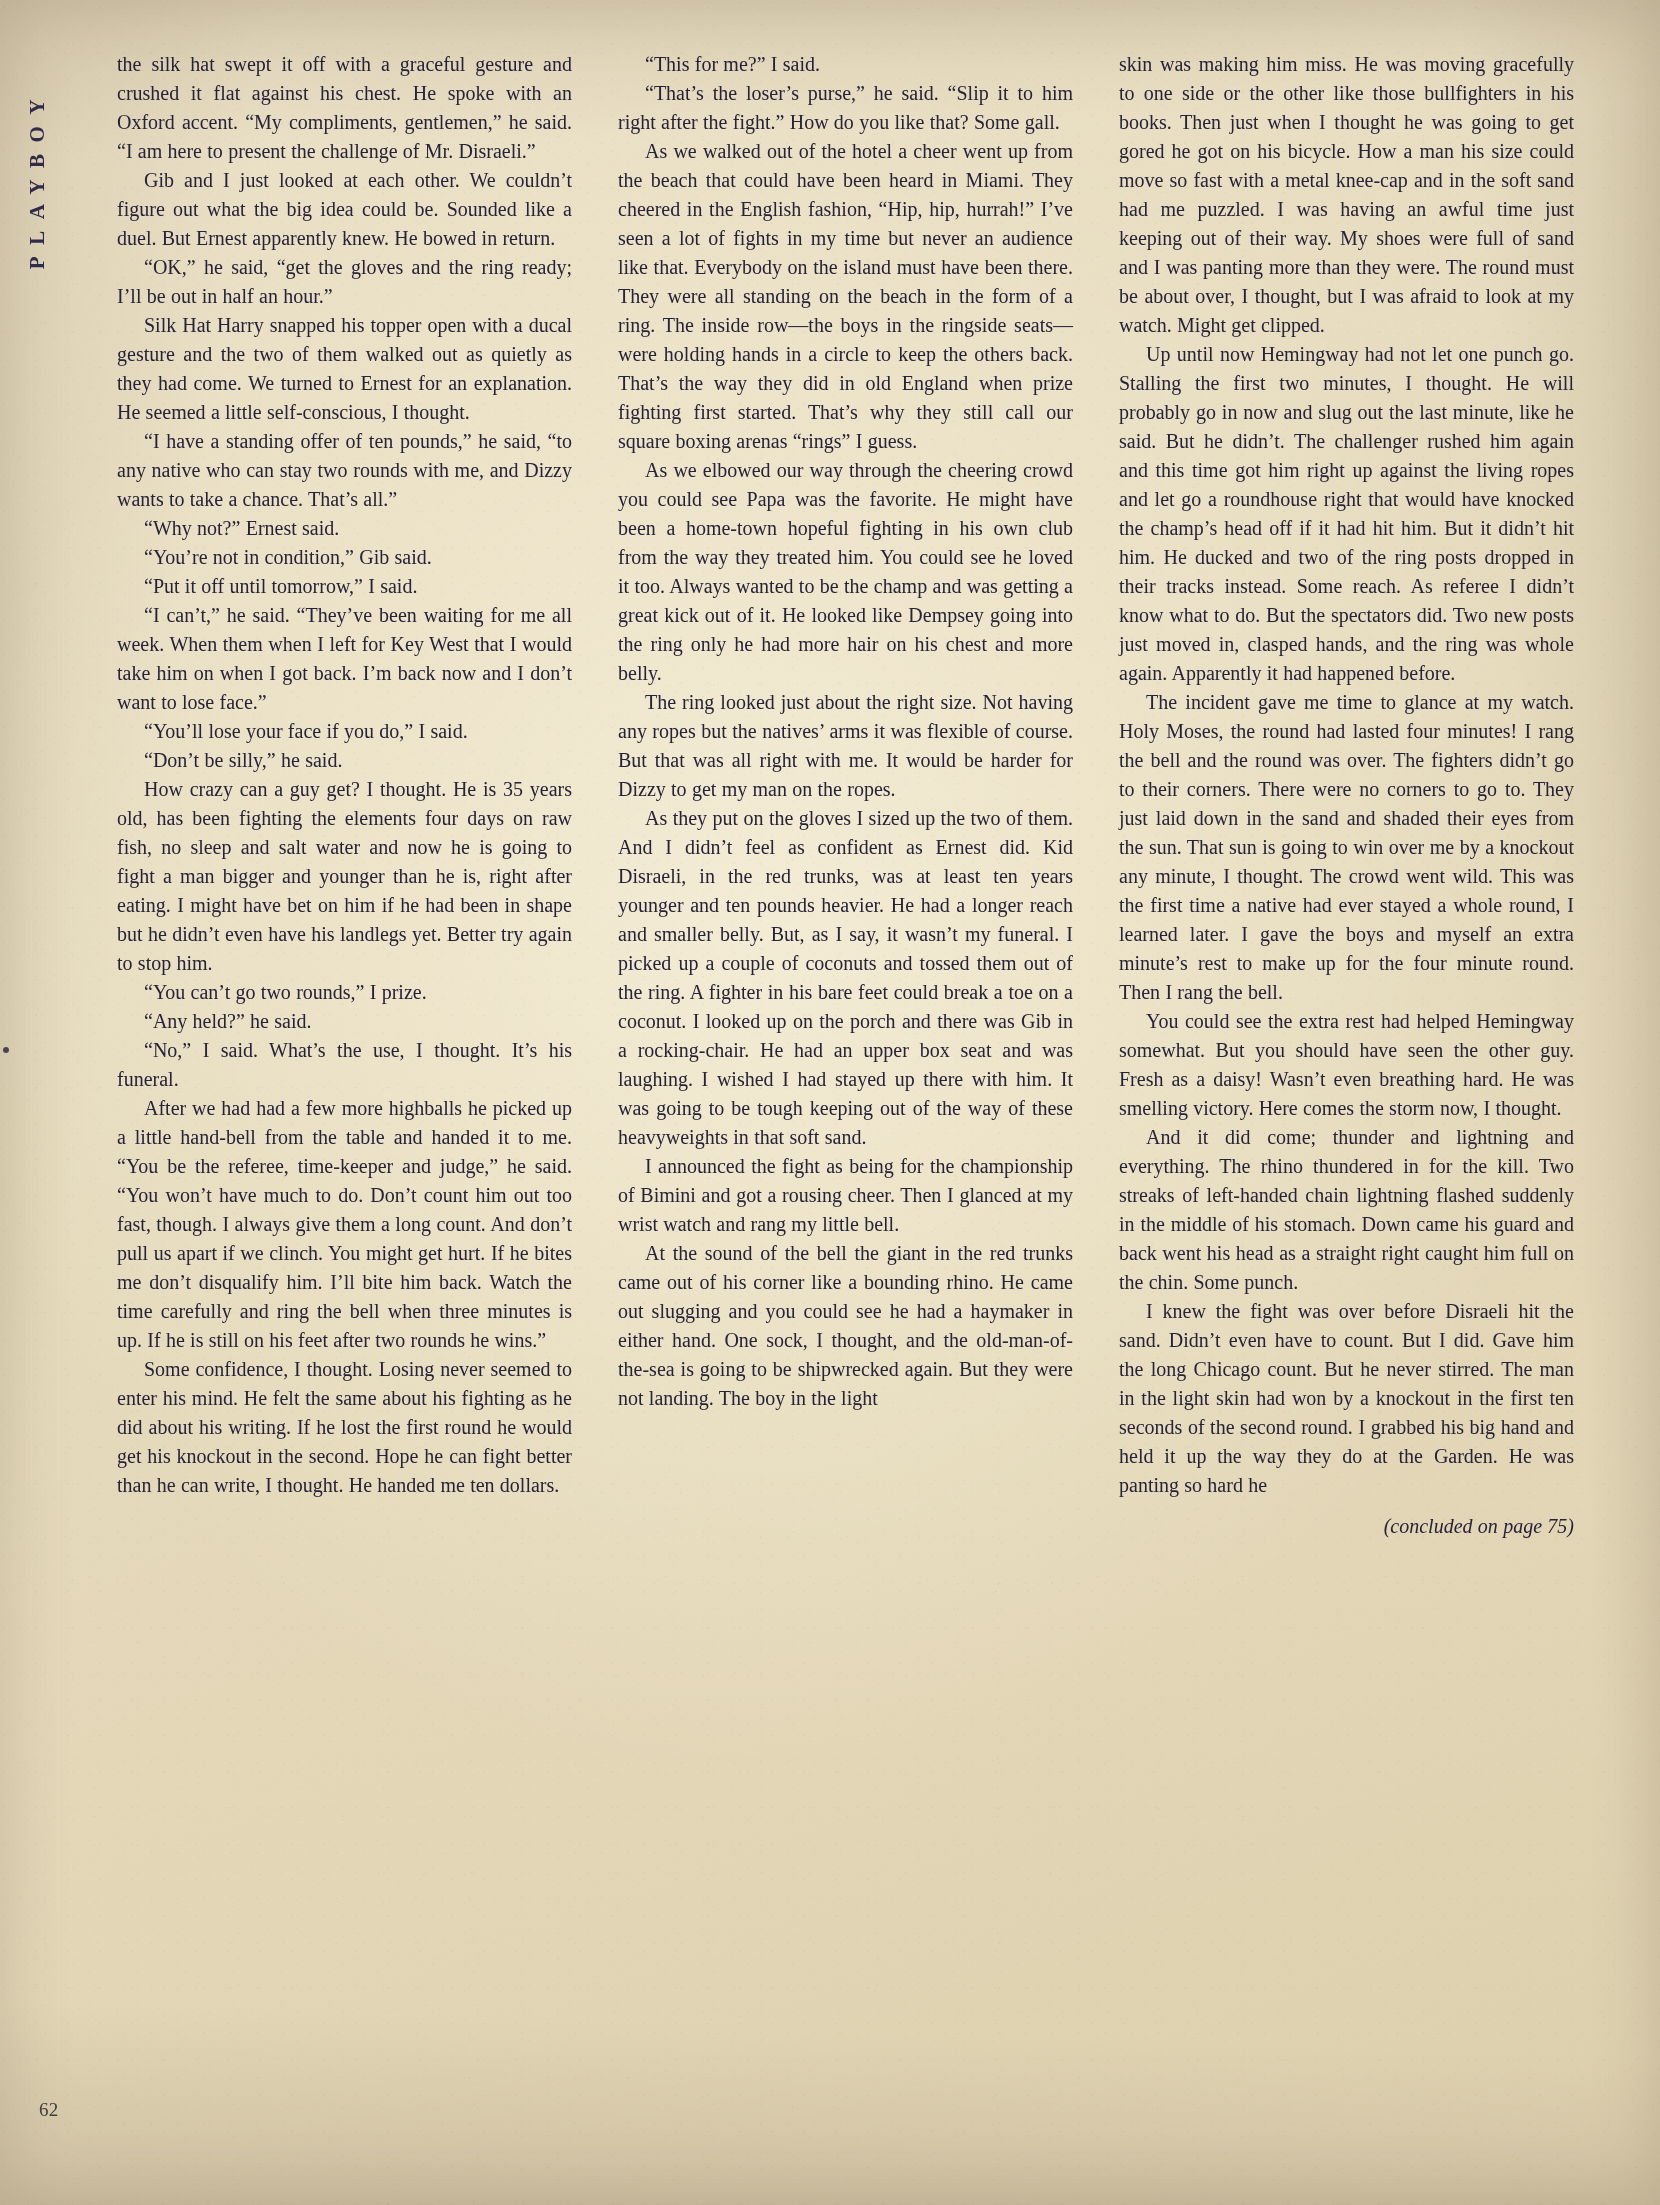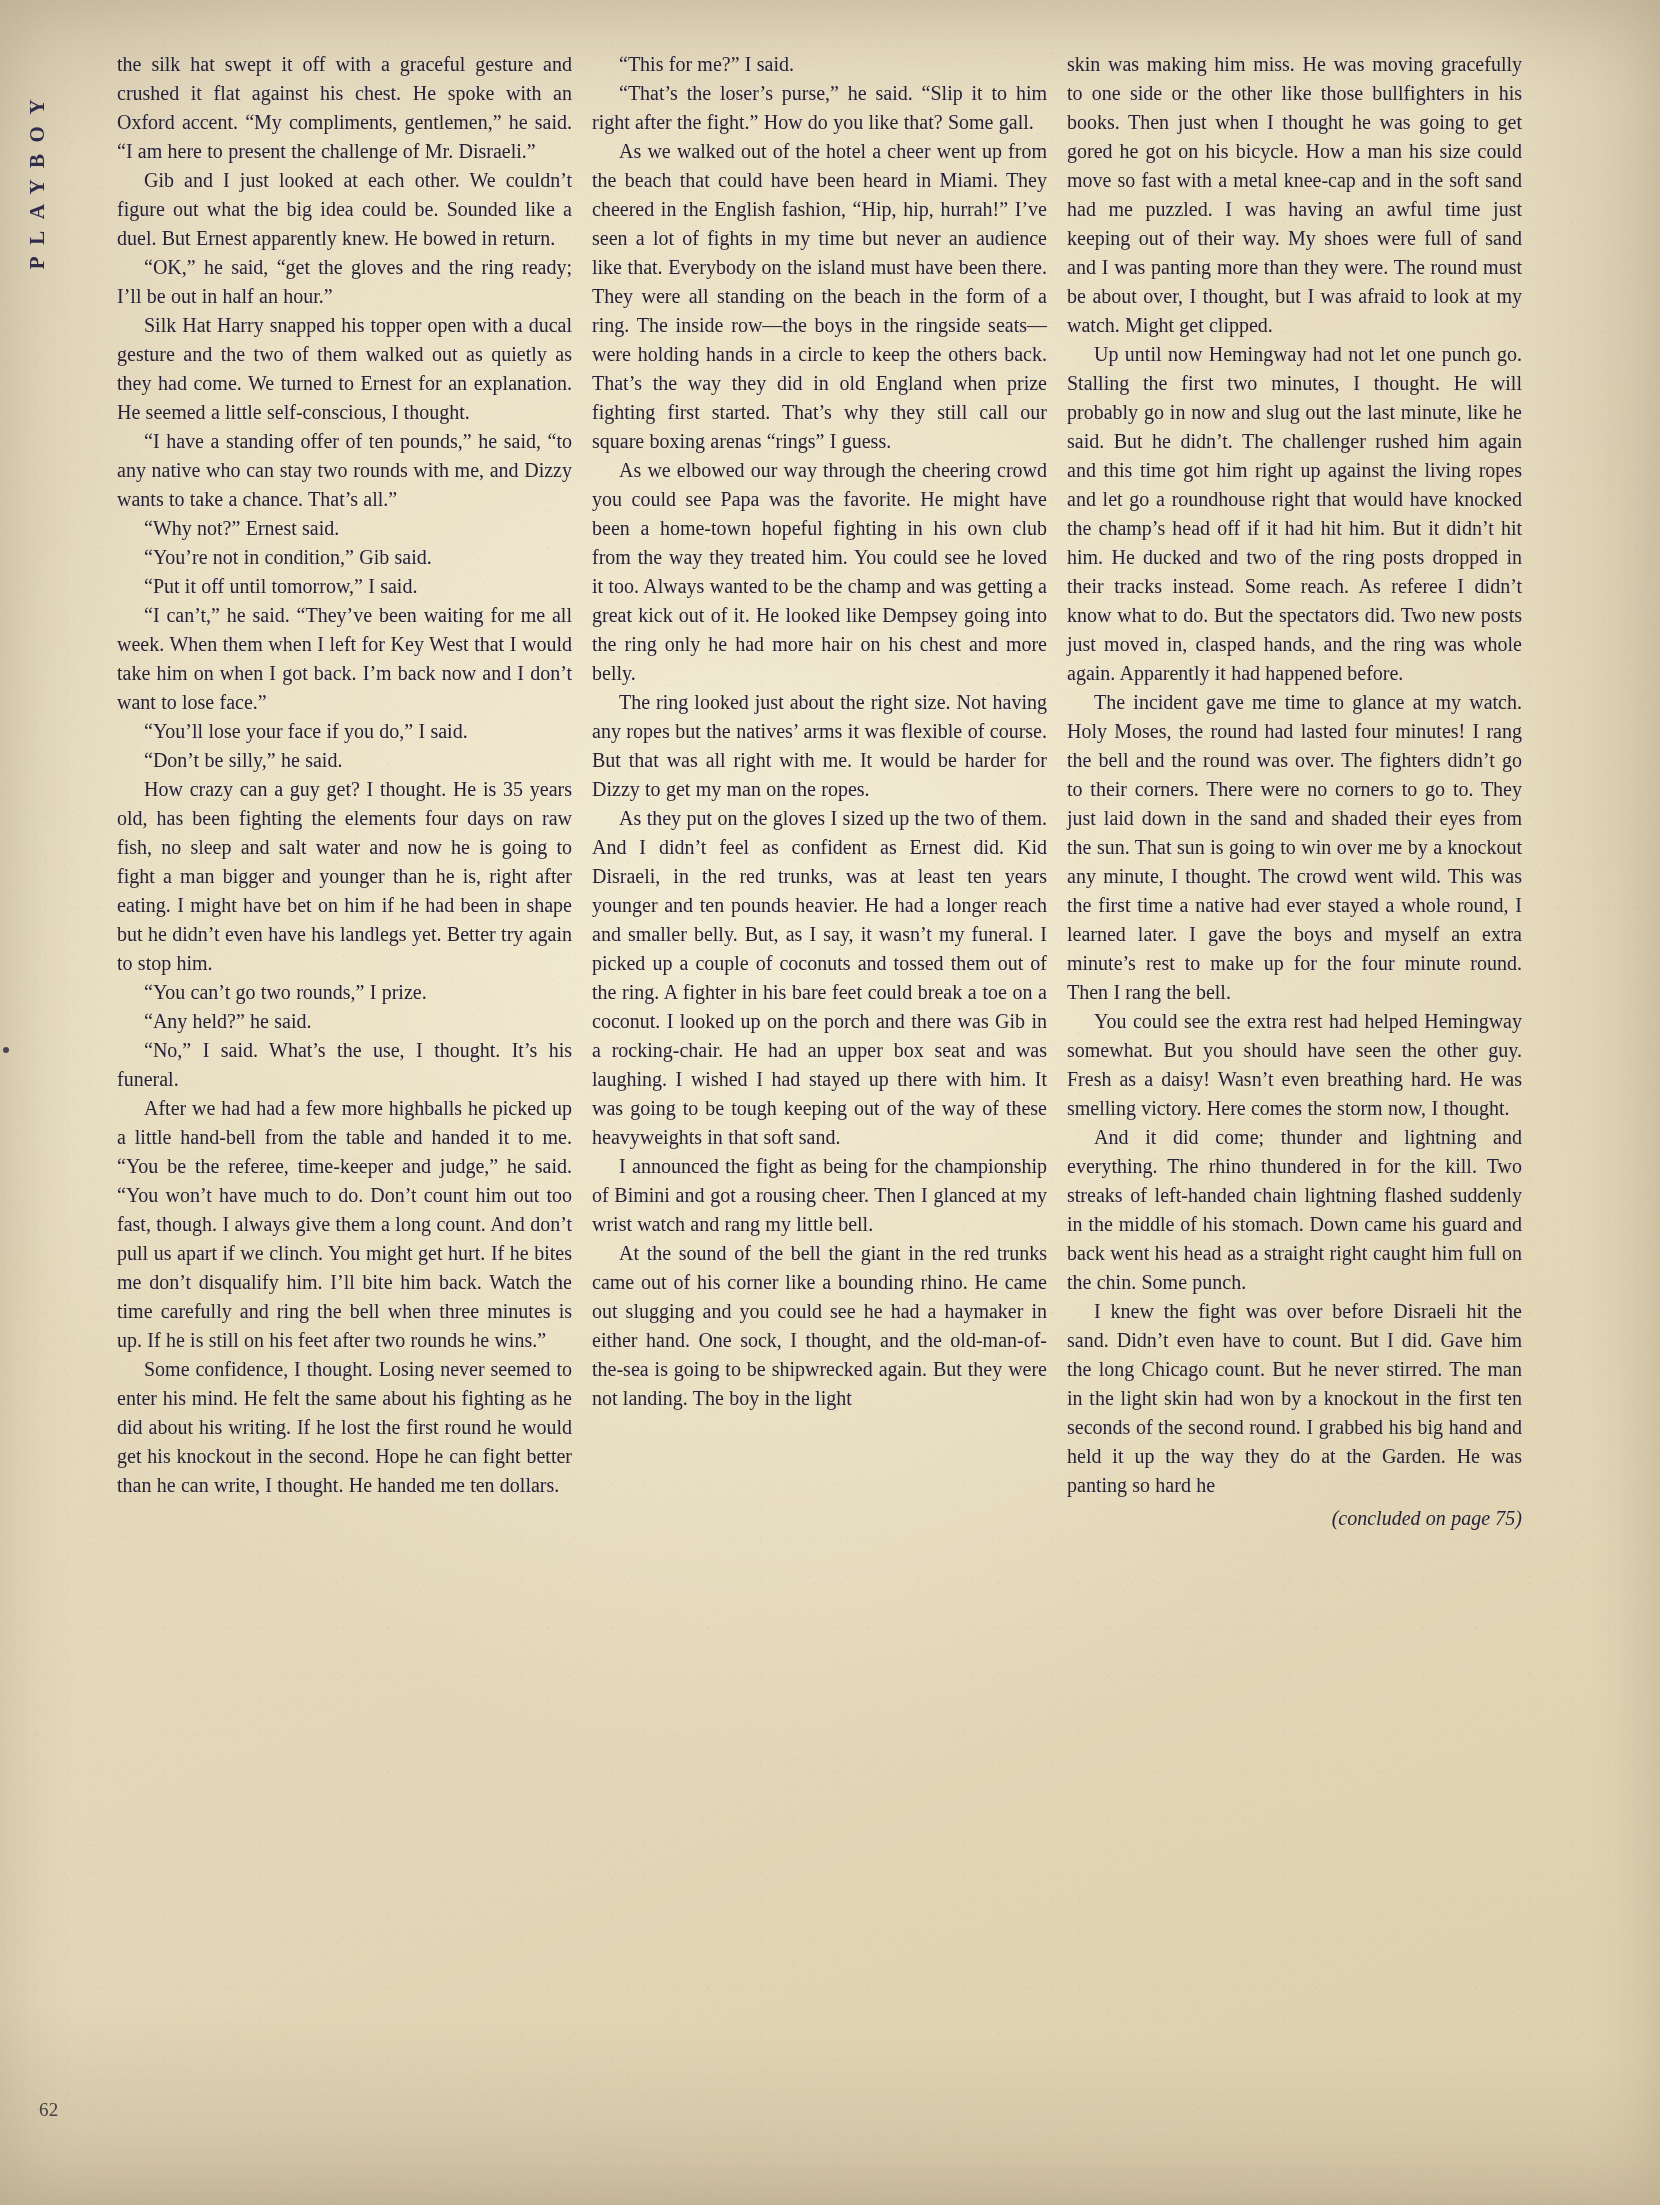--- a/index.html
+++ b/index.html
@@ -74,21 +74,21 @@
     margin-top: 125px;
   }
 
   
   .columns {
     position: absolute;
     left: 117px;
     top: 50px;
     width: 1458px;
     display: flex;
-    gap: 20px;
+    gap: 46px;
   }
   .col {
     width: 455px;
     flex: 0 0 455px;
   }
   .col p {
     margin: 0;
     text-align: justify;
     text-align-last: left;
     font-size: 20px;
@@ -99,21 +99,21 @@
     -webkit-font-smoothing: antialiased;
   }
   .col p.noindent {
     text-indent: 0;
   }
   .col p.concluded {
     text-indent: 0;
     text-align: right;
     text-align-last: right;
     font-style: italic;
-    margin-top: 4px;
+    margin-top: 12px;
   }
 
   
   .folio {
     position: absolute;
     left: 39px;
     top: 2099px;
     font-size: 19px;
     color: #404040;
     letter-spacing: 0.3px;

